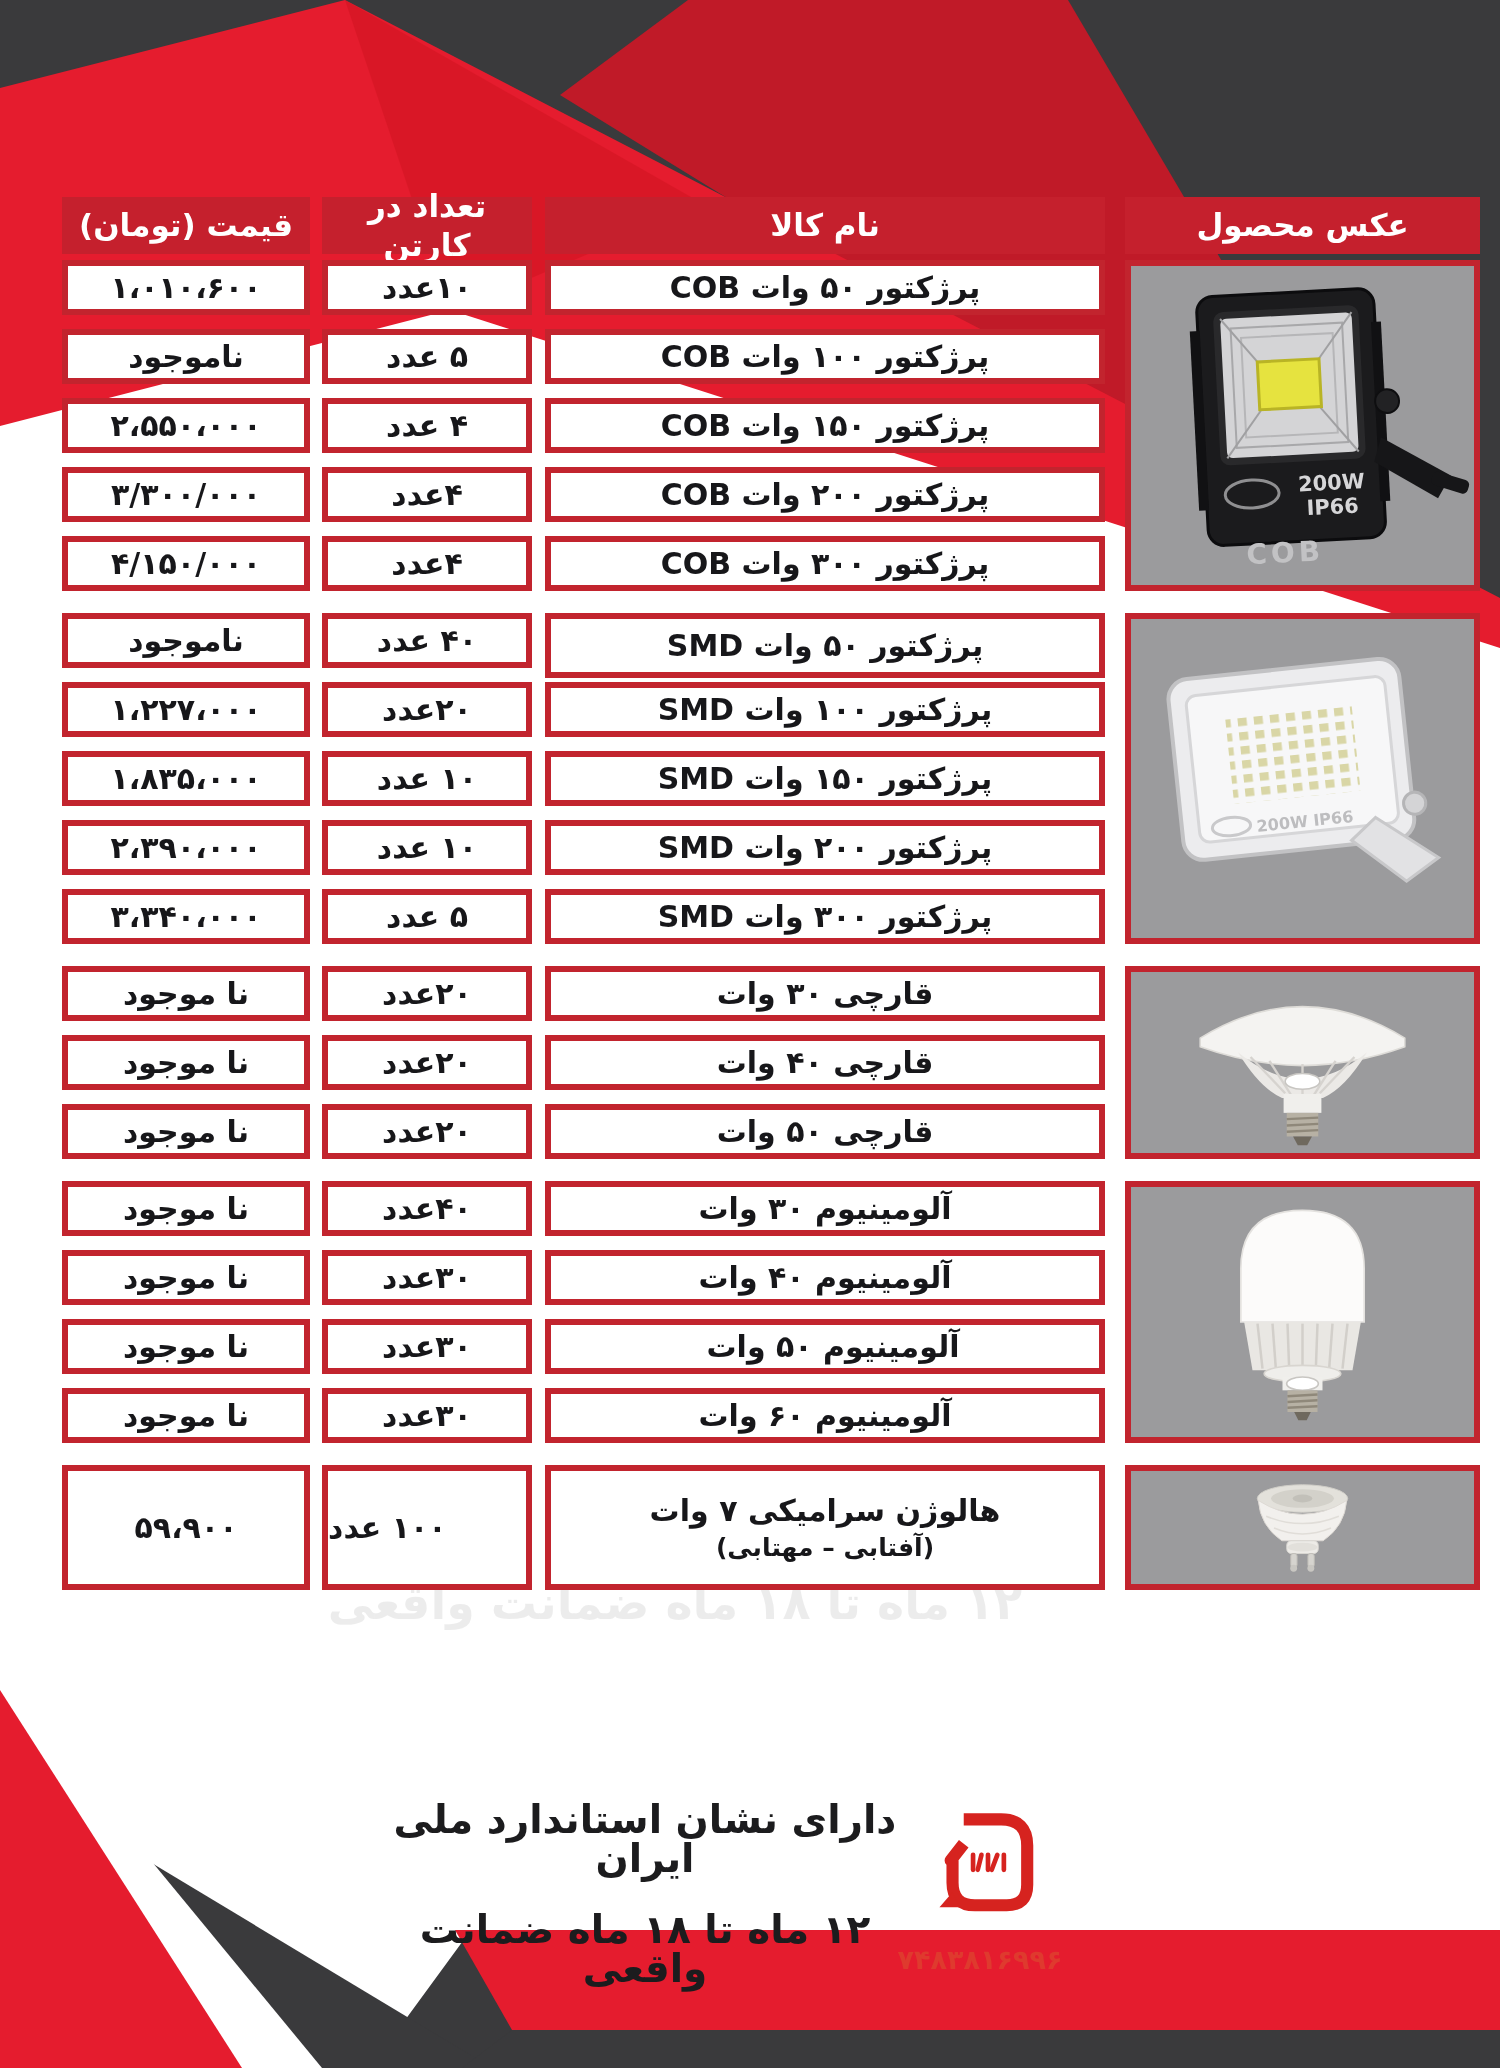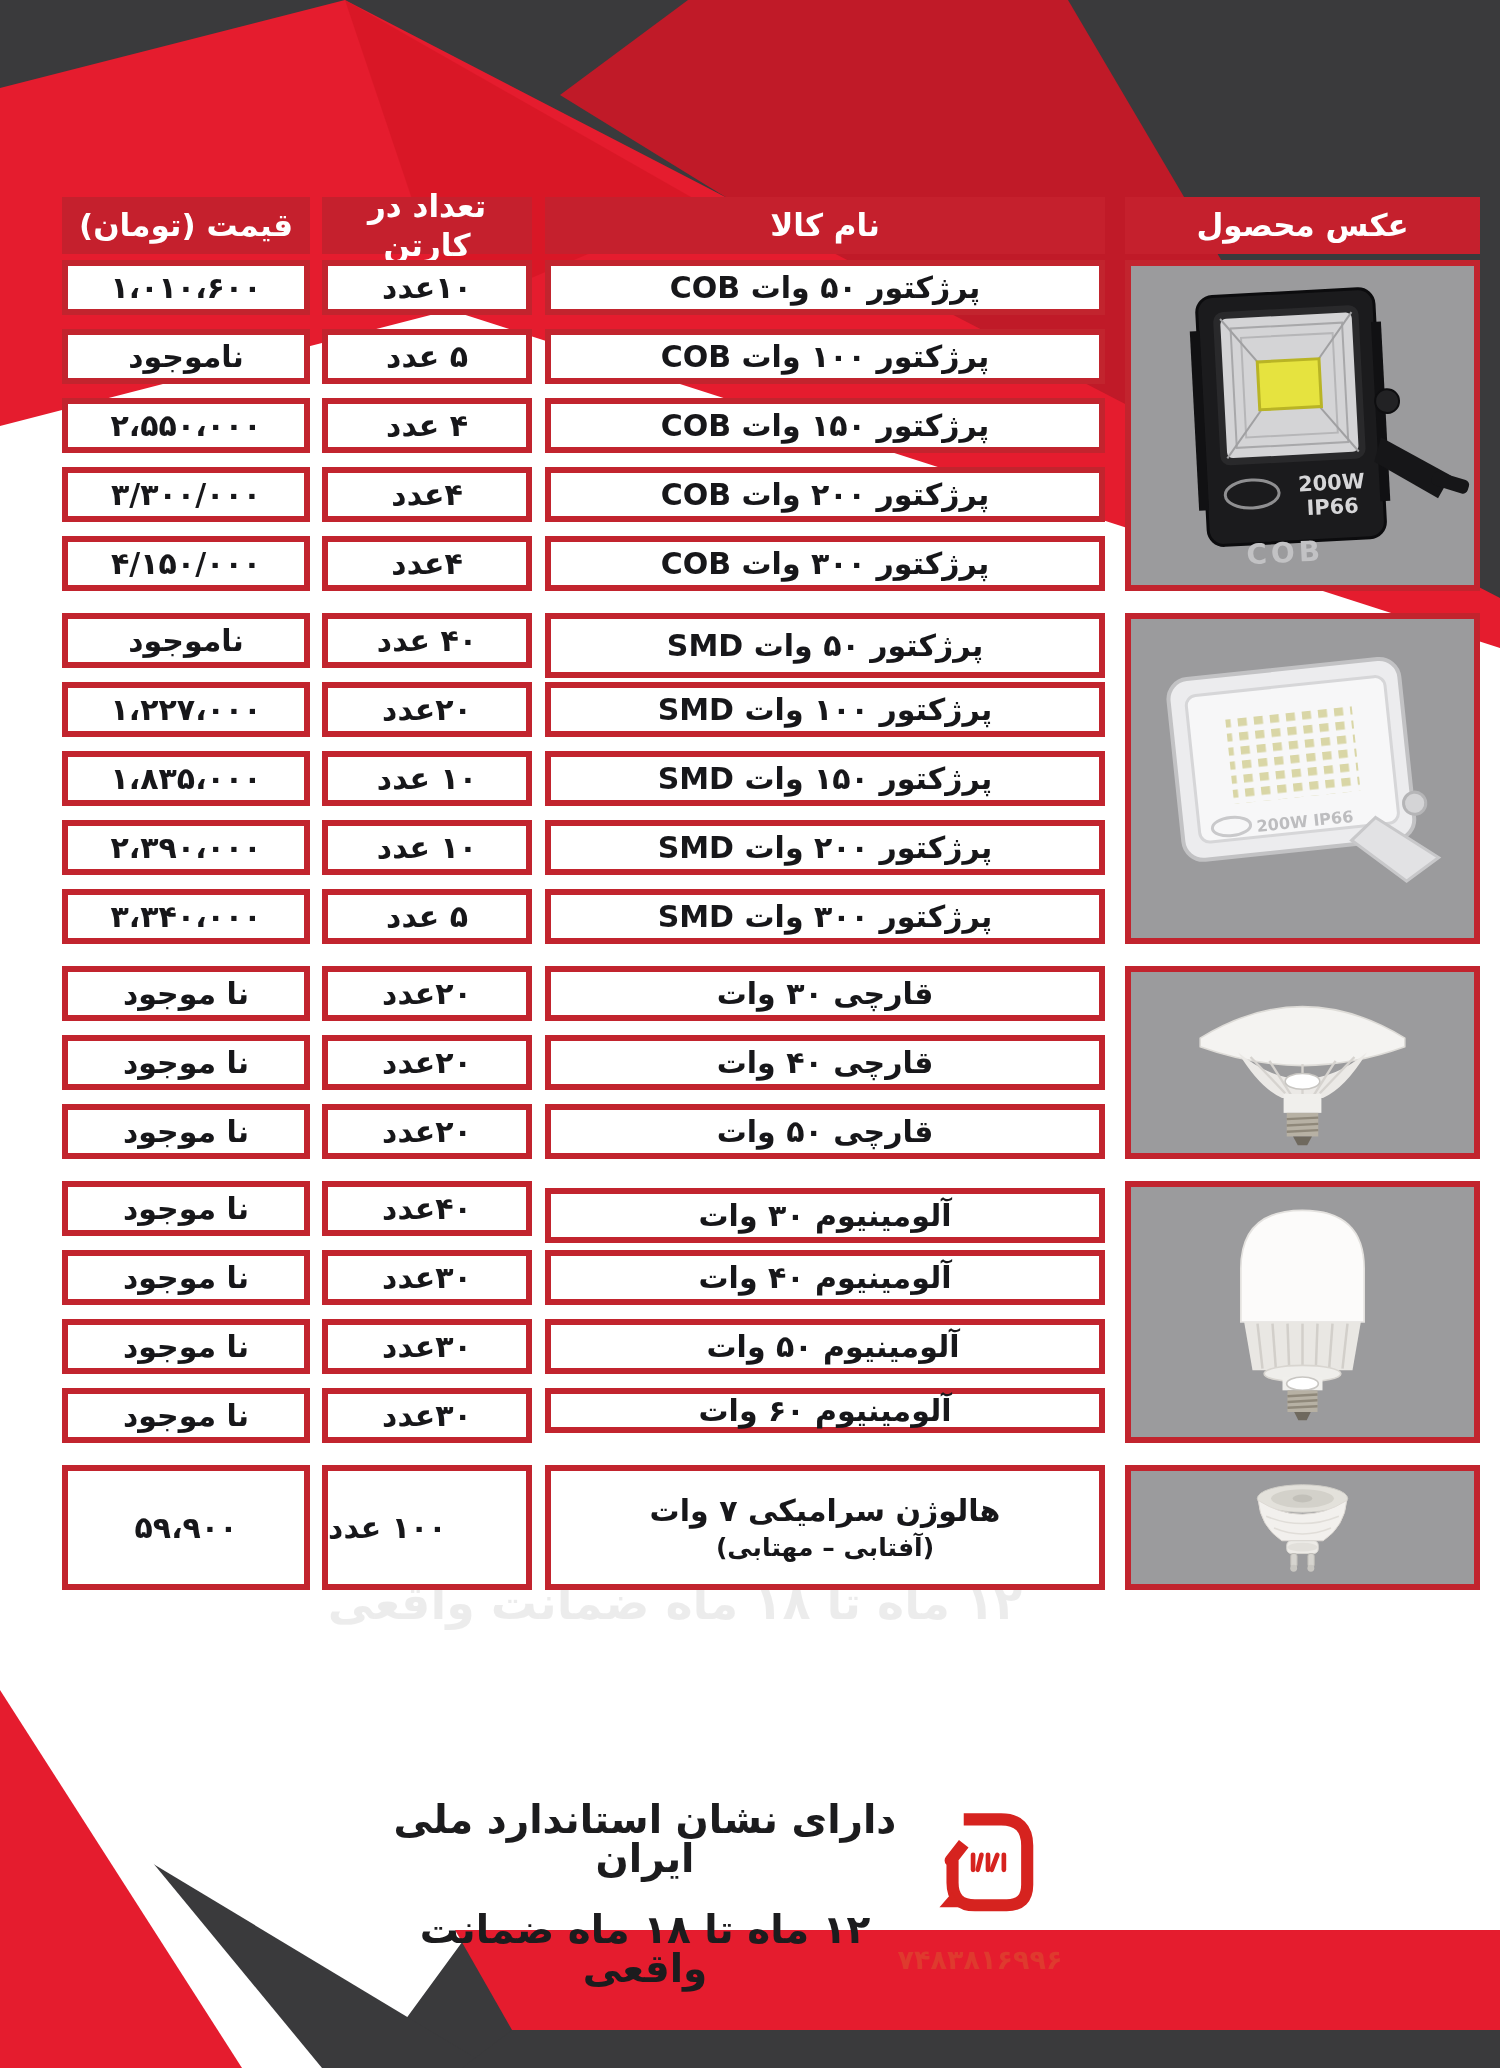--- a/index.html
+++ b/index.html
@@ -222,21 +222,21 @@
         </div>
     </div>
 
     <div class="row" style="top: 1181px;">
       <div class="cell col-price" dir="rtl" style="height: 55px;">
           <span>نا موجود</span>
         </div>
       <div class="cell col-qty" dir="rtl" style="height: 55px;">
           <span>۴۰عدد</span>
         </div>
-      <div class="cell col-name" dir="rtl" style="height: 55px; margin-top: 7px;">
+      <div class="cell col-name" dir="rtl" style="height: 55px;">
           <span>آلومینیوم ۳۰ وات</span>
         </div>
     </div>
 
     <div class="row" style="top: 1250px;">
       <div class="cell col-price" dir="rtl" style="height: 55px;">
           <span>نا موجود</span>
         </div>
       <div class="cell col-qty" dir="rtl" style="height: 55px;">
           <span>۳۰عدد</span>
@@ -258,21 +258,21 @@
         </div>
     </div>
 
     <div class="row" style="top: 1388px;">
       <div class="cell col-price" dir="rtl" style="height: 55px;">
           <span>نا موجود</span>
         </div>
       <div class="cell col-qty" dir="rtl" style="height: 55px;">
           <span>۳۰عدد</span>
         </div>
-      <div class="cell col-name" dir="rtl" style="height: 45px;">
+      <div class="cell col-name" dir="rtl" style="height: 55px;">
           <span>آلومینیوم ۶۰ وات</span>
         </div>
     </div>
 
     <div class="row" style="top: 1465px;">
       <div class="cell col-price" dir="rtl" style="height: 125px;">
           <span>۵۹،۹۰۰</span>
         </div>
       <div class="cell col-qty" dir="rtl" style="height: 125px; align-items: flex-end;">
           <span>۱۰۰ عدد</span>

